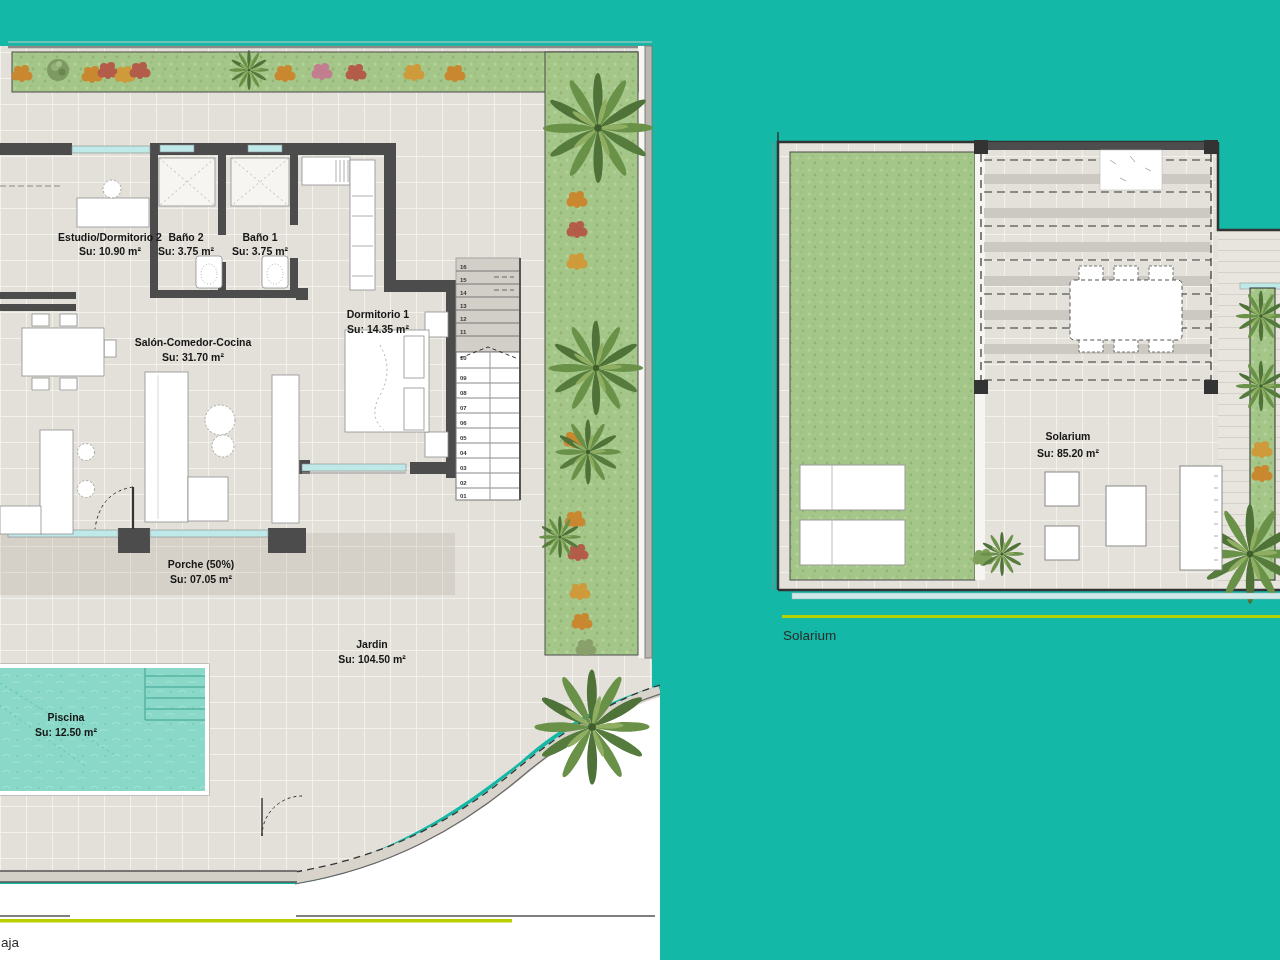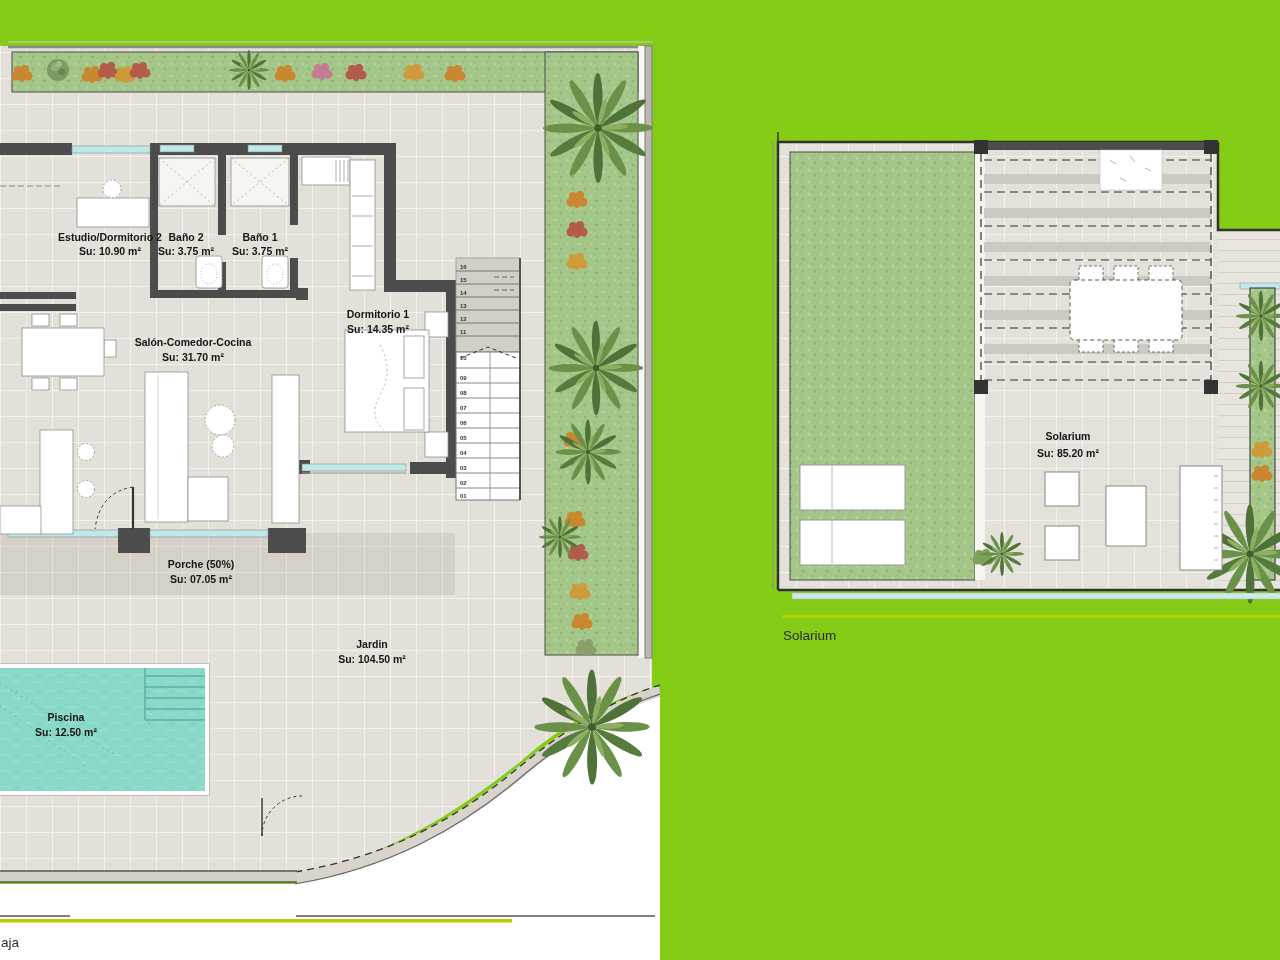--- a/index.html
+++ b/index.html
@@ -1,16 +1,16 @@
 <!DOCTYPE html>
 <html><head>
 <meta charset="utf-8">
 <style>
   html,body{margin:0;padding:0;background:#ffffff;}
-  .canvas{position:relative;width:1280px;height:960px;background:#84cc16;overflow:hidden;
+  .canvas{position:relative;width:1280px;height:960px;background:#14b8a6;overflow:hidden;
           font-family:"Liberation Sans",sans-serif;}
   svg{position:absolute;display:block;}
   #plan-left{left:0;top:0;}
   #plan-right{left:770px;top:130px;}
   .room-name{font-family:"Liberation Sans",sans-serif;font-size:10.5px;font-weight:bold;fill:#161616;text-anchor:middle;}
   .room-area{font-family:"Liberation Sans",sans-serif;font-size:10.5px;font-weight:bold;fill:#161616;text-anchor:middle;}
   .step-num{font-family:"Liberation Sans",sans-serif;font-size:6px;font-weight:bold;fill:#333;}
   .plan-title{font-family:"Liberation Sans",sans-serif;font-size:13.5px;fill:#2b2b2b;text-anchor:start;}
 </style>
 </head>

